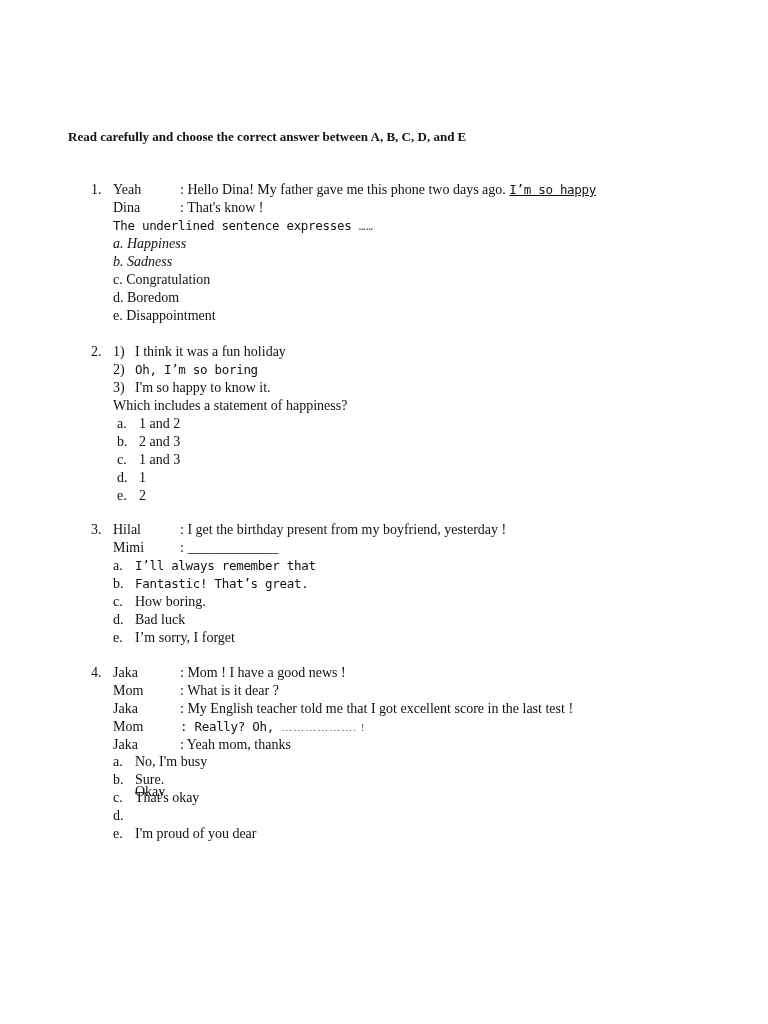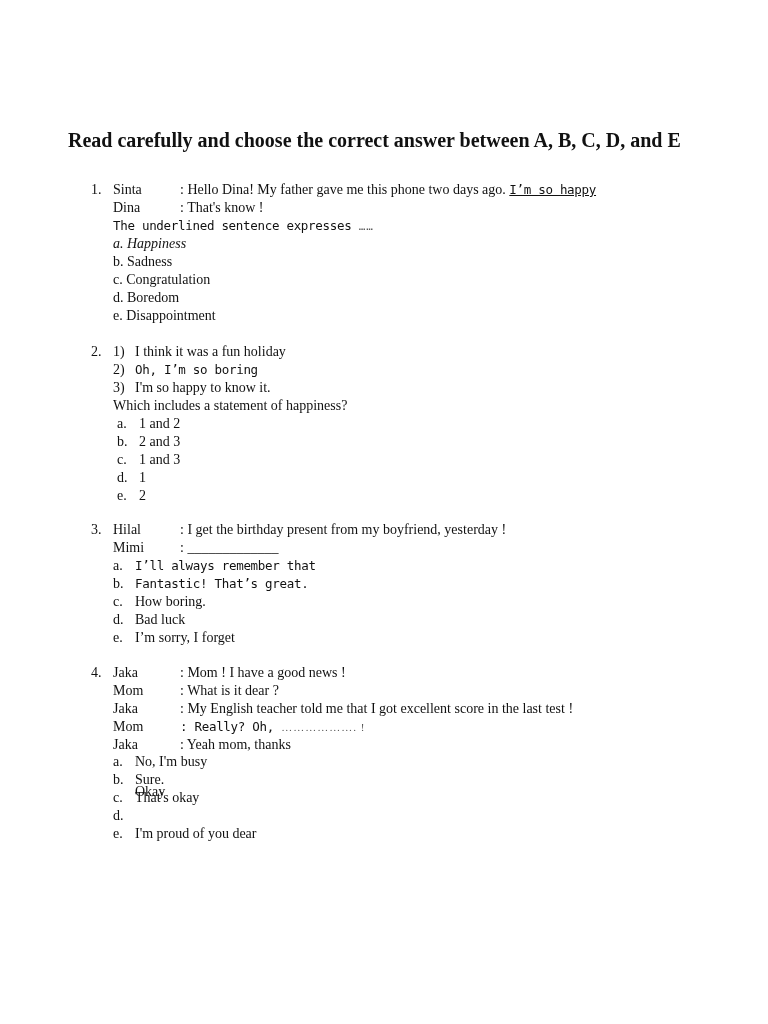--- a/index.html
+++ b/index.html
@@ -30,21 +30,21 @@
       text-align: center;
       font-weight: bold;
       font-size: 14px;
       text-decoration: underline;
     }
     .instruction {
       position: absolute;
       top: 129px;
       left: 68px;
       font-weight: bold;
-      font-size: 20px;
+      font-size: 13px;
     }
     .line {
       position: absolute;
       white-space: nowrap;
       line-height: 18px;
       font-size: 14px;
     }
     .mono-ish {
       font-family: "DejaVu Sans Mono", "Liberation Mono", monospace;
       font-size: 12.5px;
@@ -64,31 +64,31 @@
   </style>
 </head>
 <body>
 
 <div class="page">
 
   <div class="instruction">Read carefully and choose the correct answer between A, B, C, D, and E</div>
 
   <div>
     <div class="line" style="top:181px;left:91px;">1.</div>
-    <div class="line" style="top:181px;left:113px;">Sinta</div>
+    <div class="line" style="top:181px;left:113px;">Yeah</div>
     <div class="line" style="top:181px;left:180px;">
       <span>: Hello Dina! My father gave me this phone two days ago. </span><span class="underline mono-ish">I’m so happy</span>
     </div>
     <div class="line" style="top:199px;left:113px;">Dina</div>
     <div class="line" style="top:199px;left:180px;">: That's know !</div>
     <div class="line mono-ish" style="top:217px;left:113px;">
       <span>The underlined sentence expresses </span><span class="dots">……</span>
     </div>
     <div class="line" style="top:235px;left:113px;font-style:italic;"><span>a.</span> <span>Happiness</span></div>
-    <div class="line" style="top:253px;left:113px;"><span>b.</span> <span>Sadness</span></div>
+    <div class="line" style="top:253px;left:113px;font-style:italic;"><span>b.</span> <span>Sadness</span></div>
     <div class="line" style="top:271px;left:113px;"><span>c.</span> <span>Congratulation</span></div>
     <div class="line" style="top:289px;left:113px;"><span>d.</span> <span>Boredom</span></div>
     <div class="line" style="top:307px;left:113px;"><span>e.</span> <span>Disappointment</span></div>
   </div>
 
   <div>
     <div class="line" style="top:343px;left:91px;">2.</div>
     <div class="line" style="top:343px;left:113px;">1)</div>
     <div class="line" style="top:343px;left:135px;">I  think it was a fun holiday</div>
     <div class="line" style="top:361px;left:113px;">2)</div>

